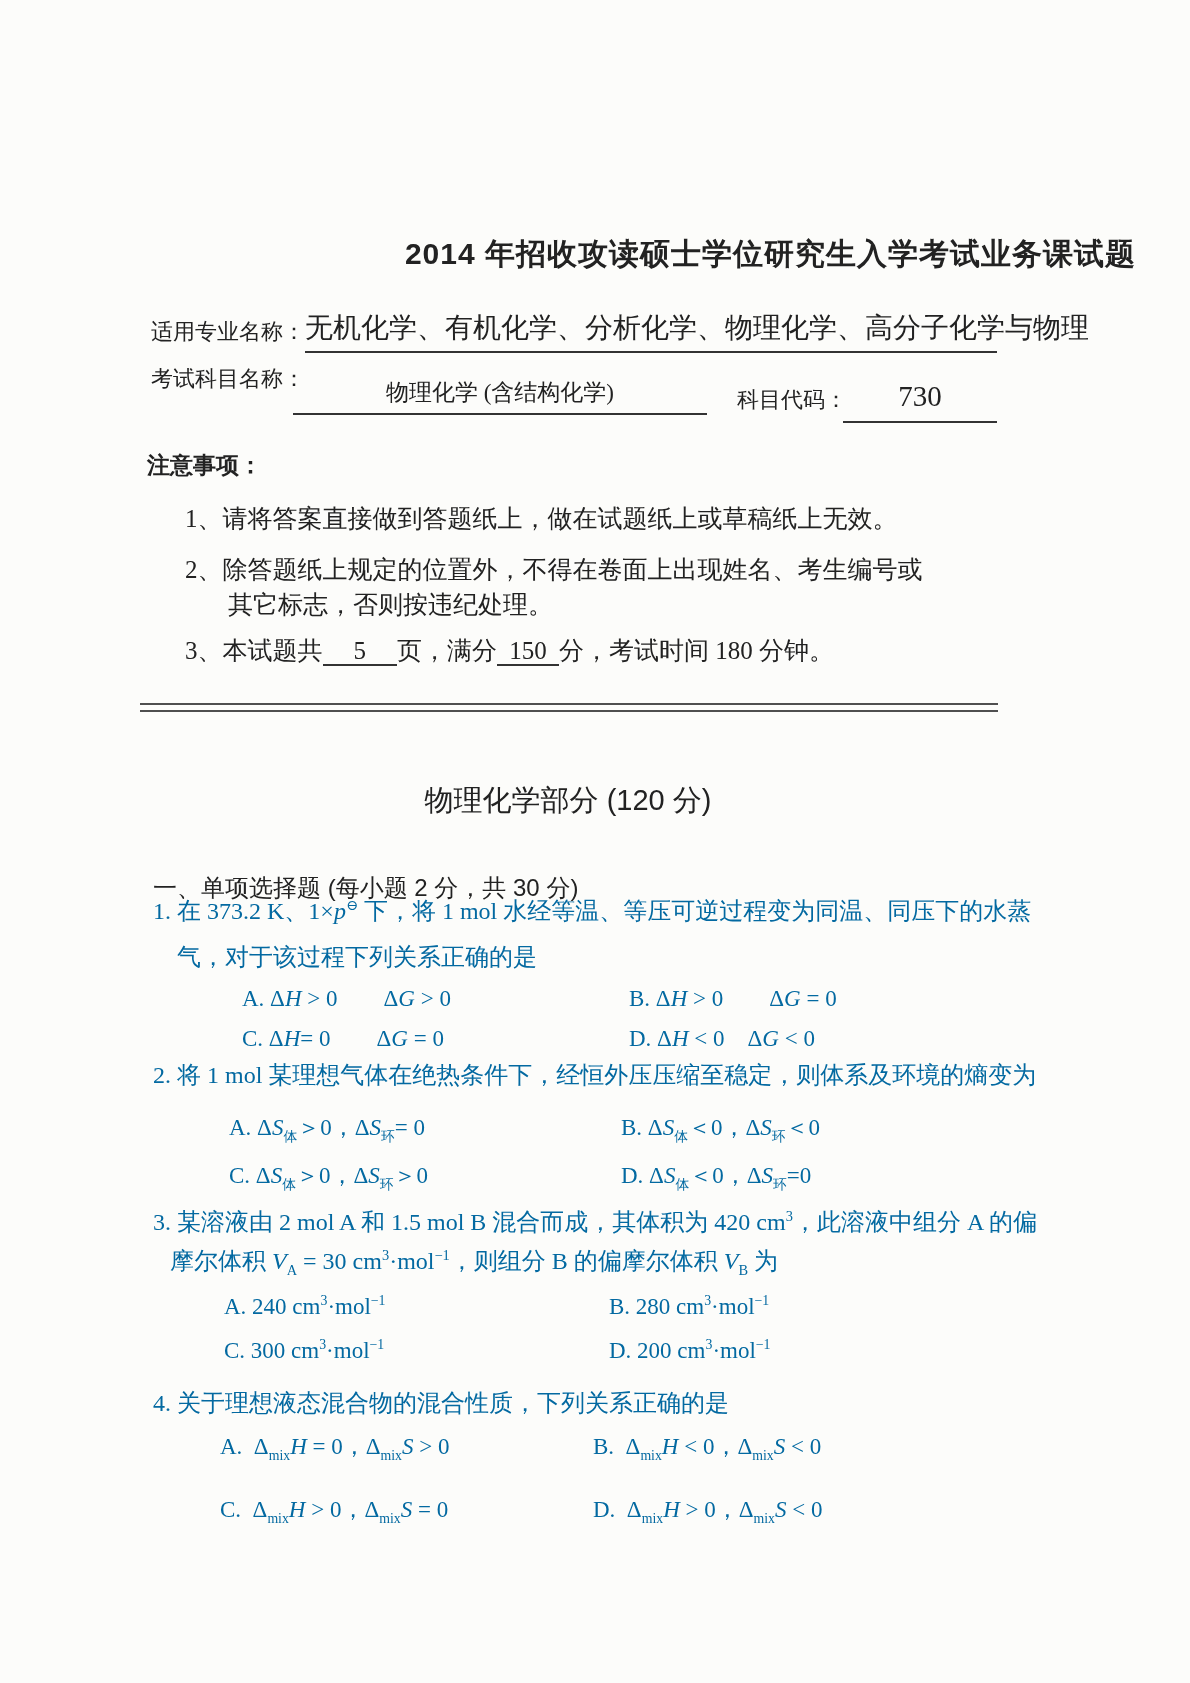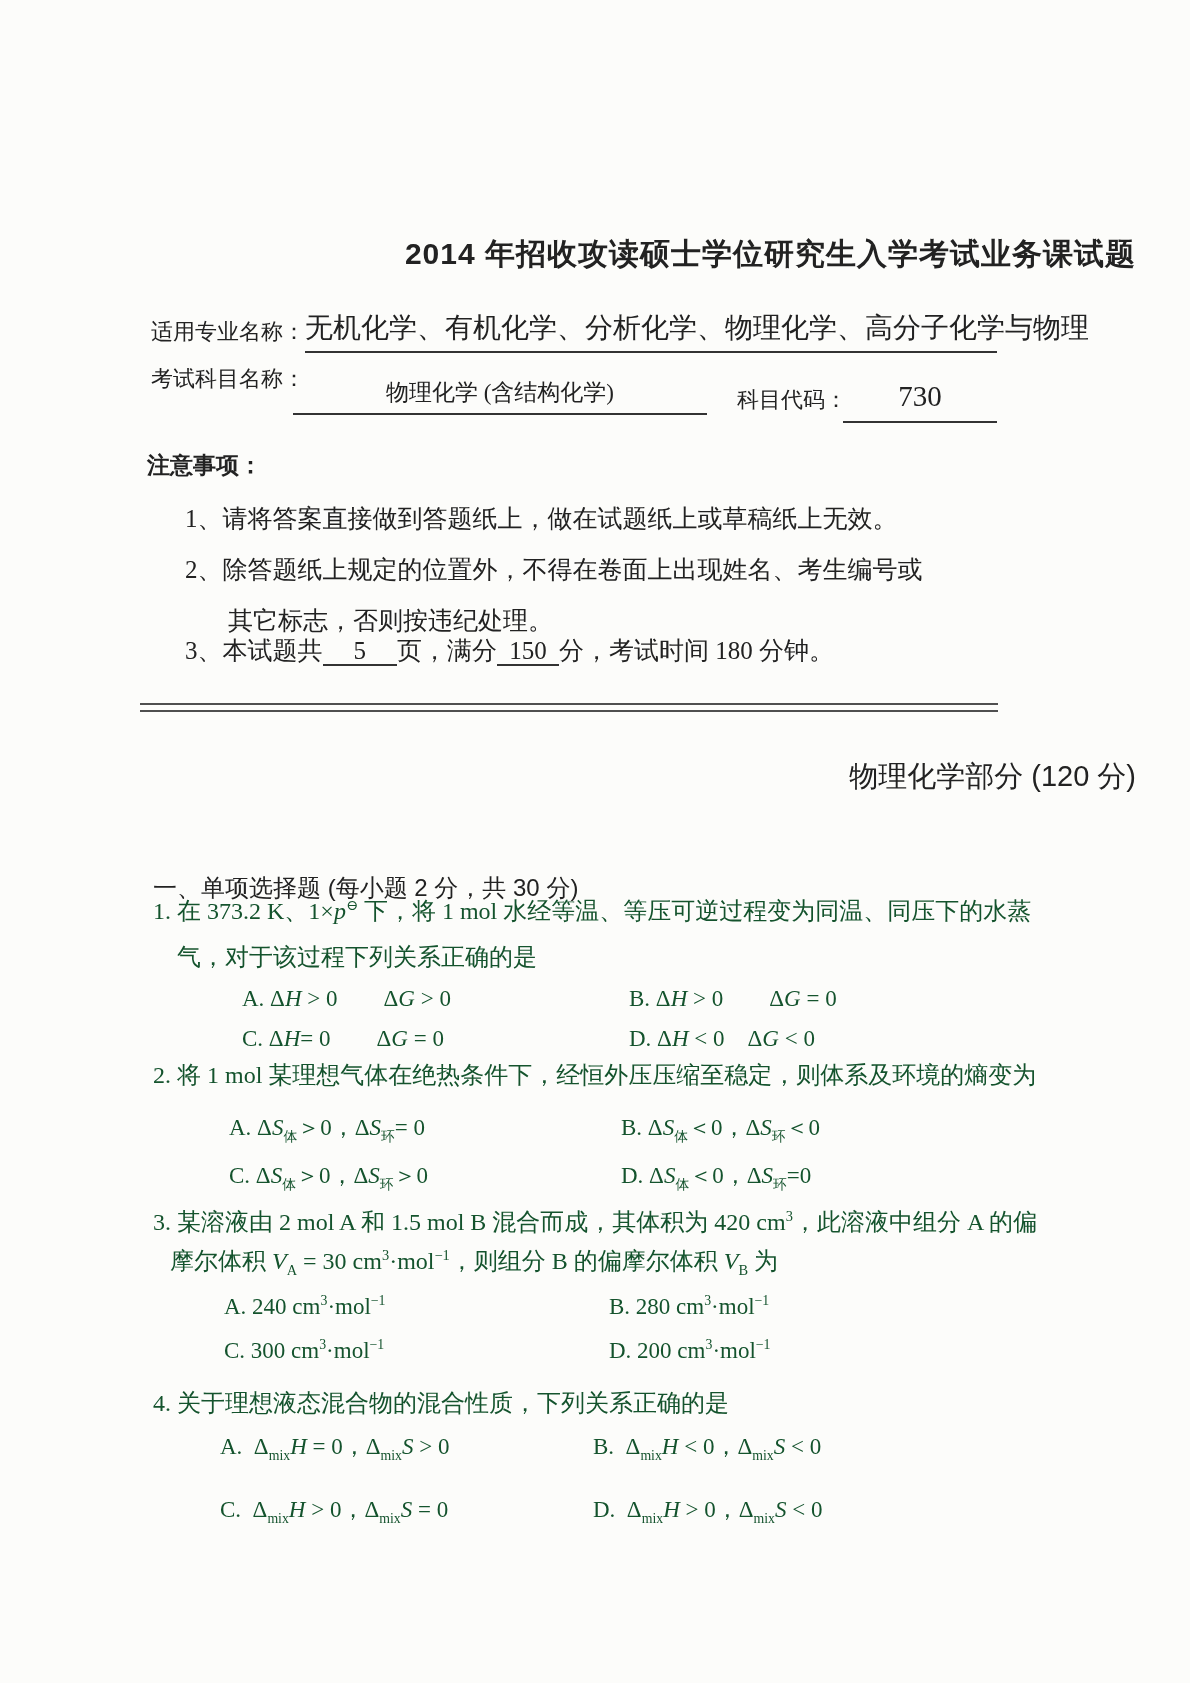--- a/index.html
+++ b/index.html
@@ -8,52 +8,52 @@
     width:1190px;
     height:1683px;
     background:#fcfcfa;
     overflow:hidden;
     font-family:"Liberation Serif","DejaVu Serif",serif;
     color:#222;
   }
   .abs{position:absolute;white-space:pre;line-height:1.3;}
   .sans{font-family:"Liberation Sans","DejaVu Sans",sans-serif;}
   .title{font-weight:bold;text-align:right;letter-spacing:1px;}
-  .center{text-align:right;}
+  .center{text-align:center;margin-top:24px;}
   .ufield{border-bottom:2px solid #333;text-align:center;}
   .rule{
     border-top:2px solid #4f4f4f;
     border-bottom:2px solid #4f4f4f;
     height:5px;
   }
   sup{font-size:0.6em;line-height:0;}
   sub{font-size:0.6em;line-height:0;}
   i{font-style:italic;}
   .ublank{border-bottom:2px solid #333;padding:0 6px;}
-  .q{color:#14532d;}
+  .q{color:#0369a1;}
 </style>
 </head>
 <body>
 
 <div class="page">
 
   <div class="abs sans title" style="top:234px;left:0;width:1136px;font-size:30px;">2014 年招收攻读硕士学位研究生入学考试业务课试题</div>
 
   <div class="abs" style="top:318px;left:151px;font-size:22px;">适用专业名称：</div>
   <div class="abs ufield" style="top:310px;left:305px;width:692px;font-size:28px;padding-bottom:5px;">无机化学、有机化学、分析化学、物理化学、高分子化学与物理</div>
 
   <div class="abs" style="top:365px;left:151px;font-size:22px;">考试科目名称：</div>
   <div class="abs ufield" style="top:378px;left:293px;width:414px;font-size:23px;padding-bottom:5px;">物理化学 (含结构化学)</div>
   <div class="abs" style="top:386px;left:737px;font-size:22px;">科目代码：</div>
   <div class="abs ufield" style="top:378px;left:843px;width:154px;font-size:29px;padding-bottom:5px;">730</div>
 
   <div class="abs sans" style="top:451px;left:147px;font-size:23px;font-weight:600;">注意事项：</div>
   <div class="abs" style="top:503px;left:185px;font-size:25px;">1、请将答案直接做到答题纸上，做在试题纸上或草稿纸上无效。</div>
   <div class="abs" style="top:554px;left:185px;font-size:25px;">2、除答题纸上规定的位置外，不得在卷面上出现姓名、考生编号或</div>
-  <div class="abs" style="top:589px;left:228px;font-size:25px;margin-top:16px;">其它标志，否则按违纪处理。</div>
+  <div class="abs" style="top:589px;left:228px;font-size:25px;">其它标志，否则按违纪处理。</div>
   <div class="abs" style="top:635px;left:185px;font-size:25px;">3、本试题共<span class="ublank">　5　</span>页，满分<span class="ublank"> 150 </span>分，考试时间 180 分钟。</div>
 
   <div class="abs rule" style="top:703px;left:140px;width:858px;"></div>
 
   <div class="abs sans center" style="top:758px;left:0;width:1136px;font-size:29px;">物理化学部分 (120 分)</div>
 
   <div class="abs sans" style="top:872px;left:153px;font-size:24px;">一、单项选择题 (每小题 2 分，共 30 分)</div>
 
   <div class="abs q" style="top:896px;left:153px;font-size:24px;">1. 在 373.2 K、1×<i>p</i><sup>⊖</sup> 下，将 1 mol 水经等温、等压可逆过程变为同温、同压下的水蒸</div>
   <div class="abs q" style="top:942px;left:177px;font-size:24px;">气，对于该过程下列关系正确的是</div>

